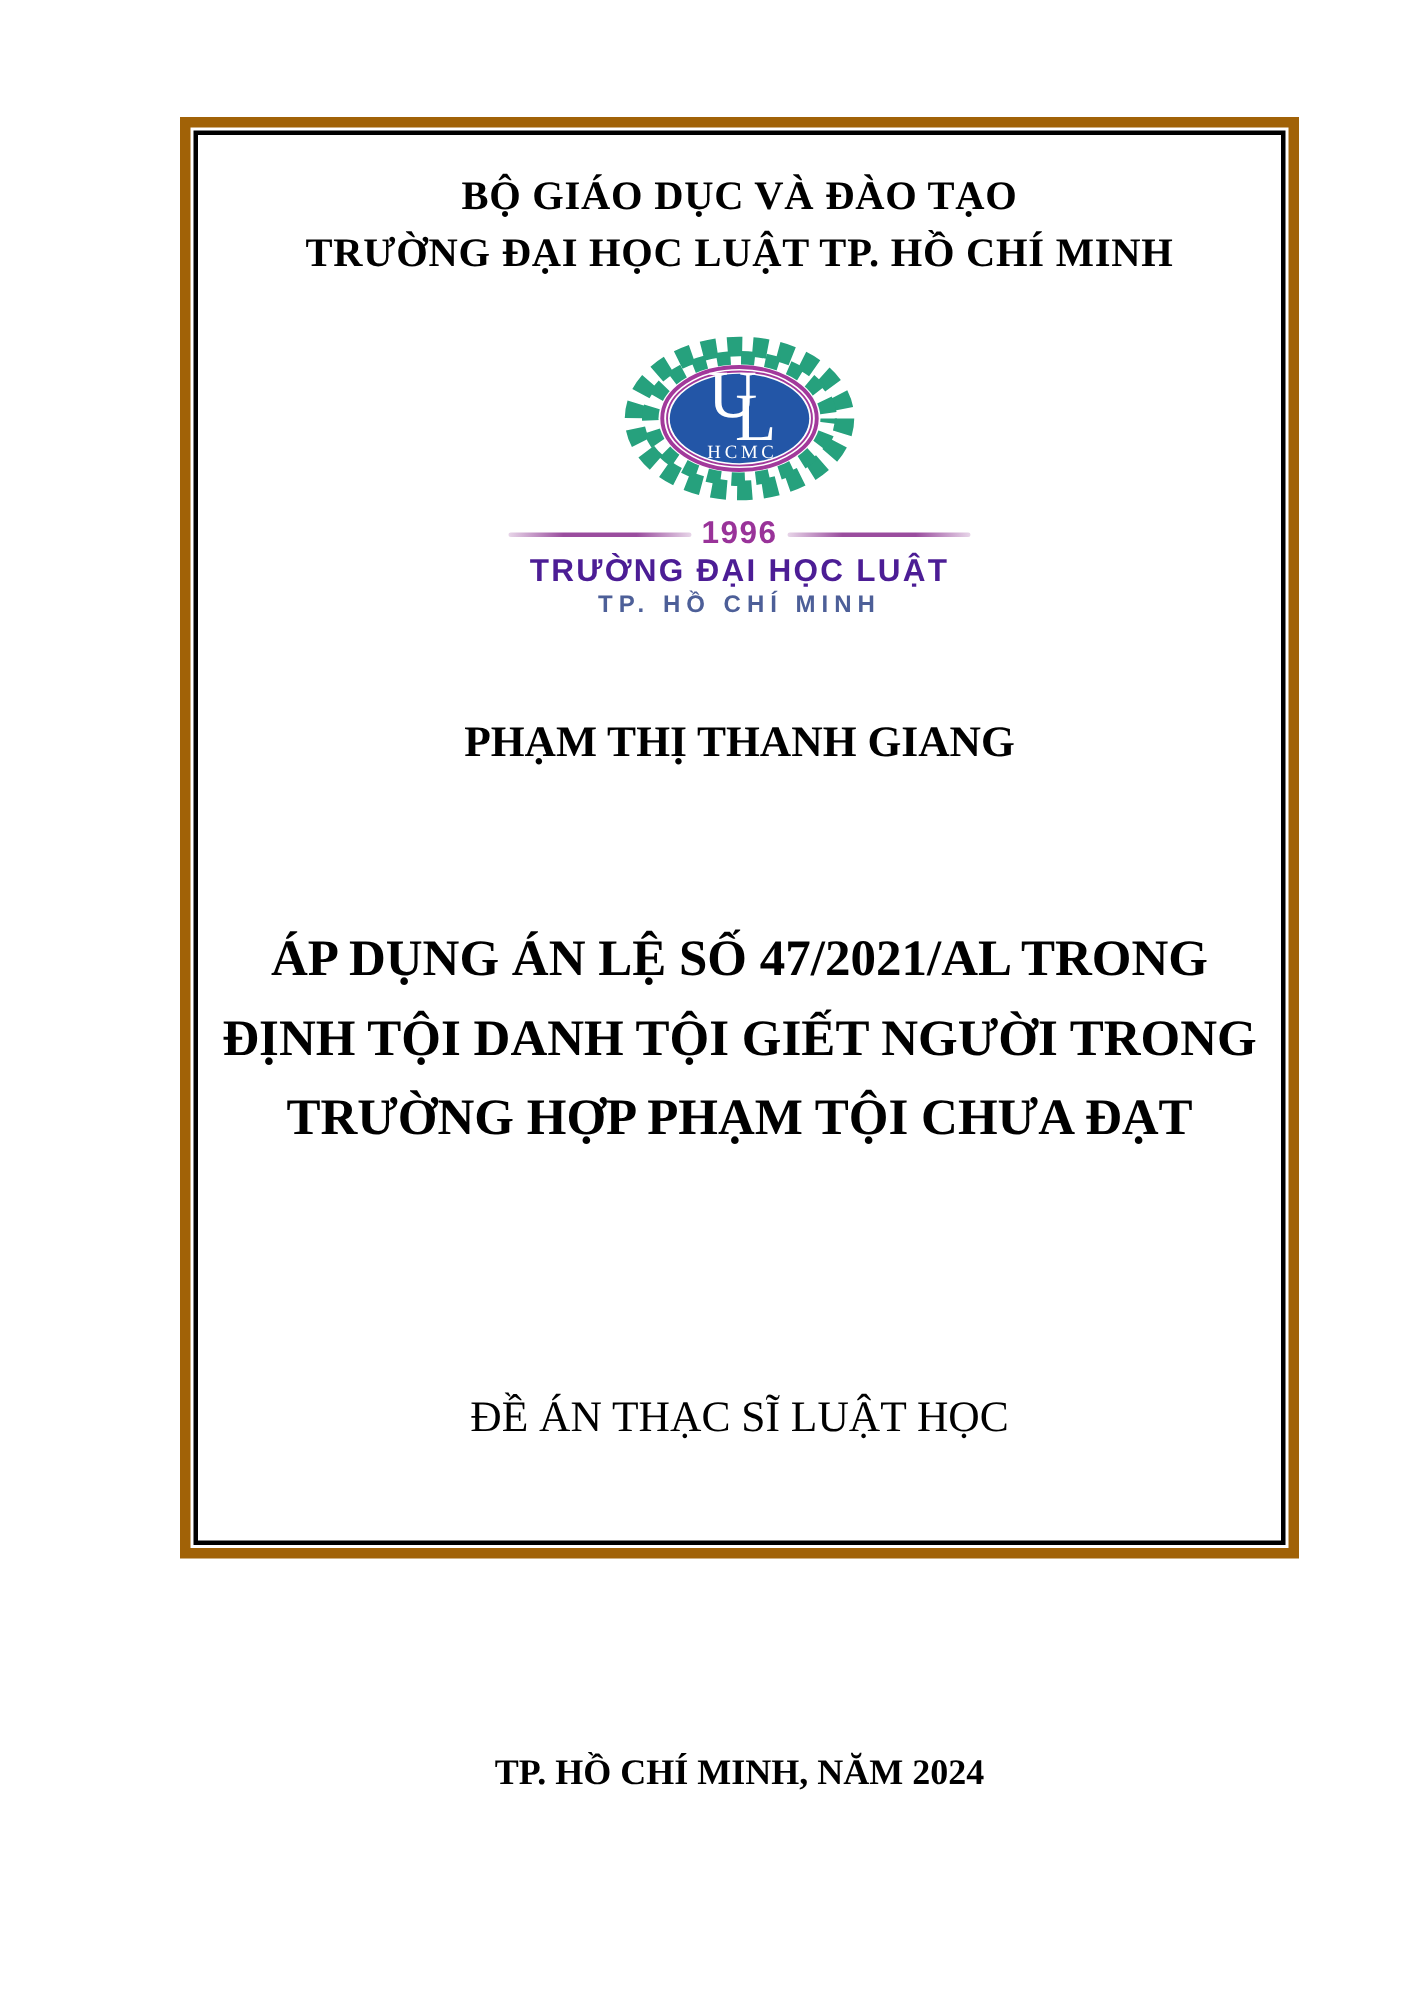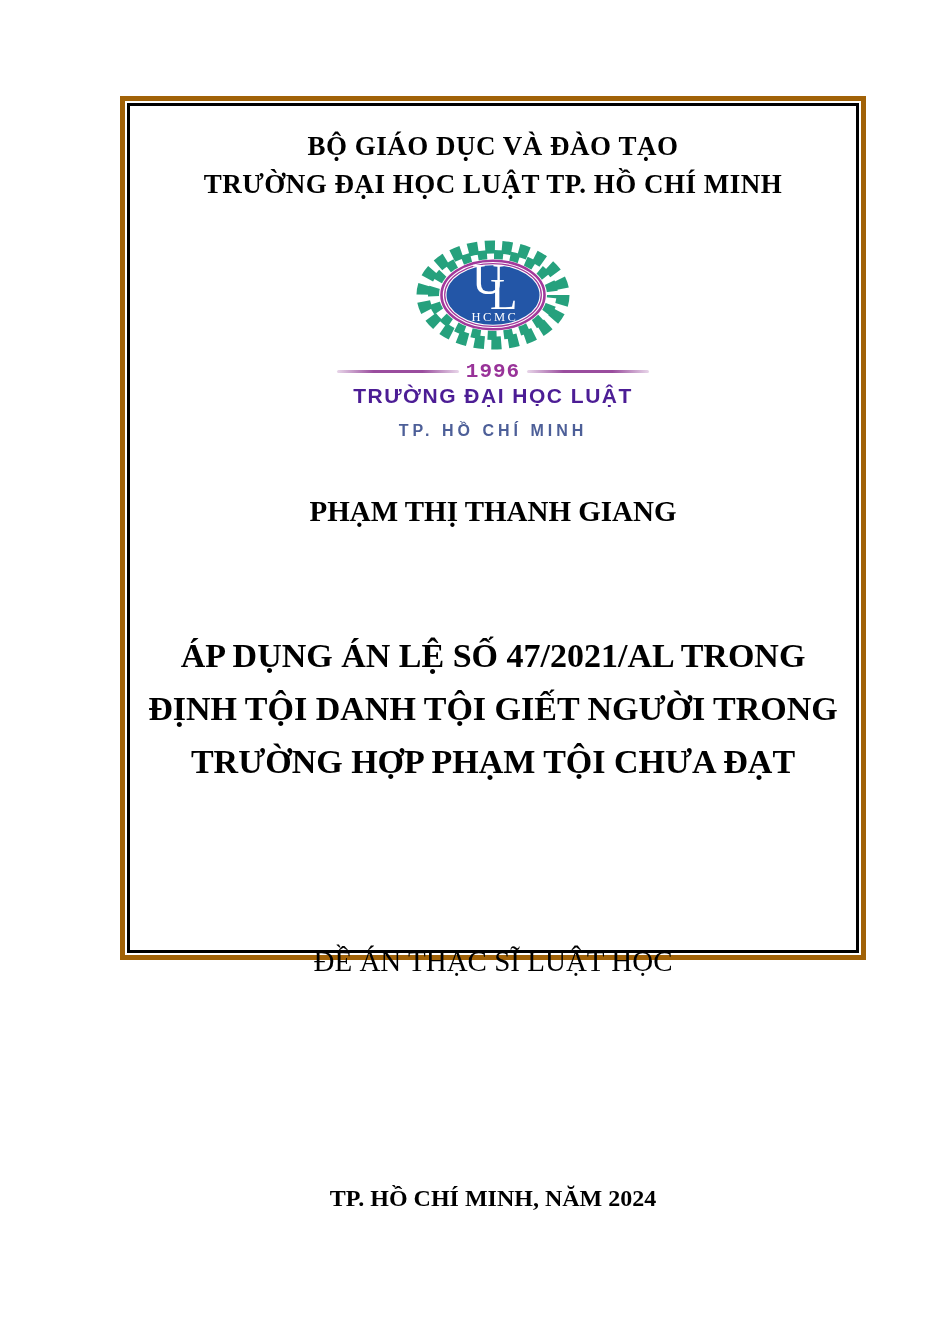--- a/index.html
+++ b/index.html
@@ -13,24 +13,24 @@
     height: 1333px;
     background: #ffffff;
     font-family: "Liberation Serif", serif;
     color: #000000;
     overflow: hidden;
   }
   
   .frame {
     position: absolute;
     left: 120px;
-    top: 96px;
+    top: 78px;
     width: 746px;
-    height: 864px;
-    border: 5px solid #a16207;
+    height: 961px;
+    border: 7px solid #a16207;
     box-sizing: border-box;
   }
   .frame-inner {
     position: absolute;
     inset: 2px;
     border: 3px solid #000000;
   }
   .content {
     position: absolute;
     inset: 0;
@@ -55,36 +55,36 @@
     justify-content: center;
     gap: 7px;
   }
   .logo-divider .rule {
     width: 122px;
     height: 3px;
     border-radius: 2px;
     background: linear-gradient(90deg, rgba(162,90,166,0.25), #9a4d9e 30%, #9a4d9e 70%, rgba(162,90,166,0.25));
   }
   .logo-year {
-    font-family: Liberation Mono, monospace;
+    font-family: Liberation Sans, sans-serif;
     font-weight: bold;
     font-size: 21px;
     letter-spacing: 1px;
     color: #993399;
   }
   .logo-name {
     margin-top: 1px;
     font-family: "Liberation Sans", sans-serif;
     font-weight: bold;
     font-size: 21px;
     letter-spacing: 1.5px;
     color: #4c1d95;
   }
   .logo-city {
-    margin-top: 14px;
+    margin-top: 2px;
     font-family: "Liberation Sans", sans-serif;
     font-weight: bold;
     font-size: 16px;
     letter-spacing: 4px;
     color: #4d5f98;
   }
 
   .author {
     top: 390px;
     font-weight: bold;

